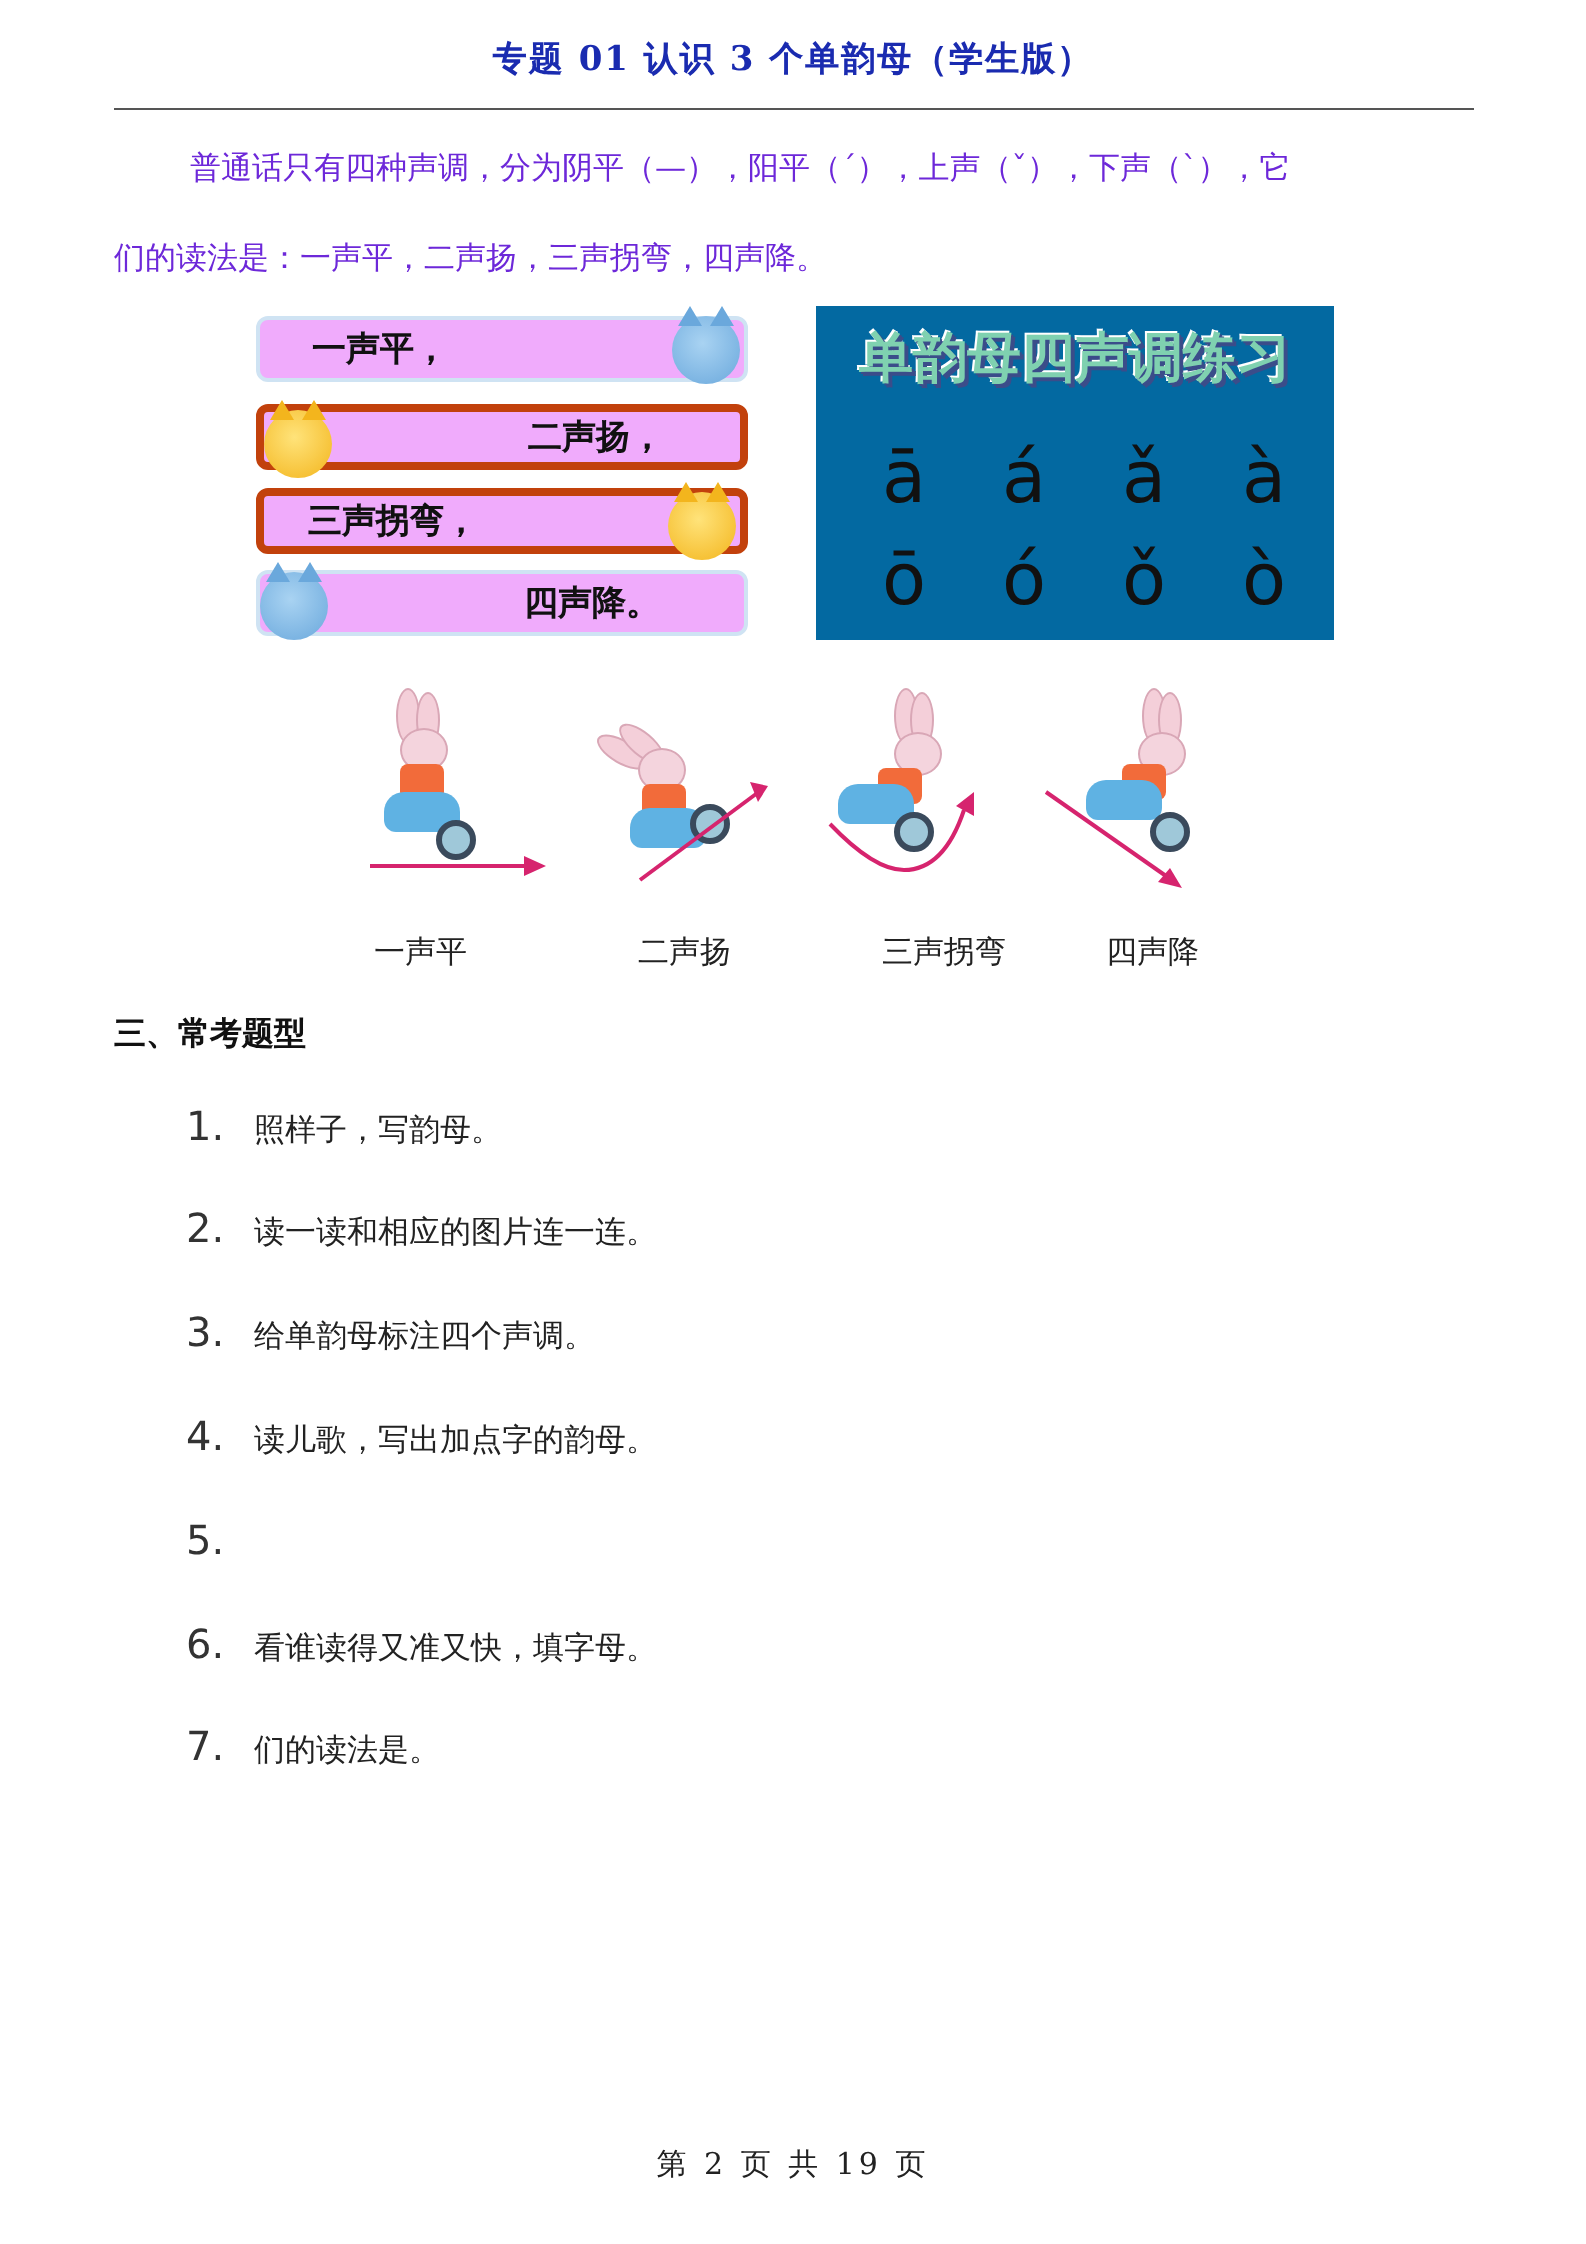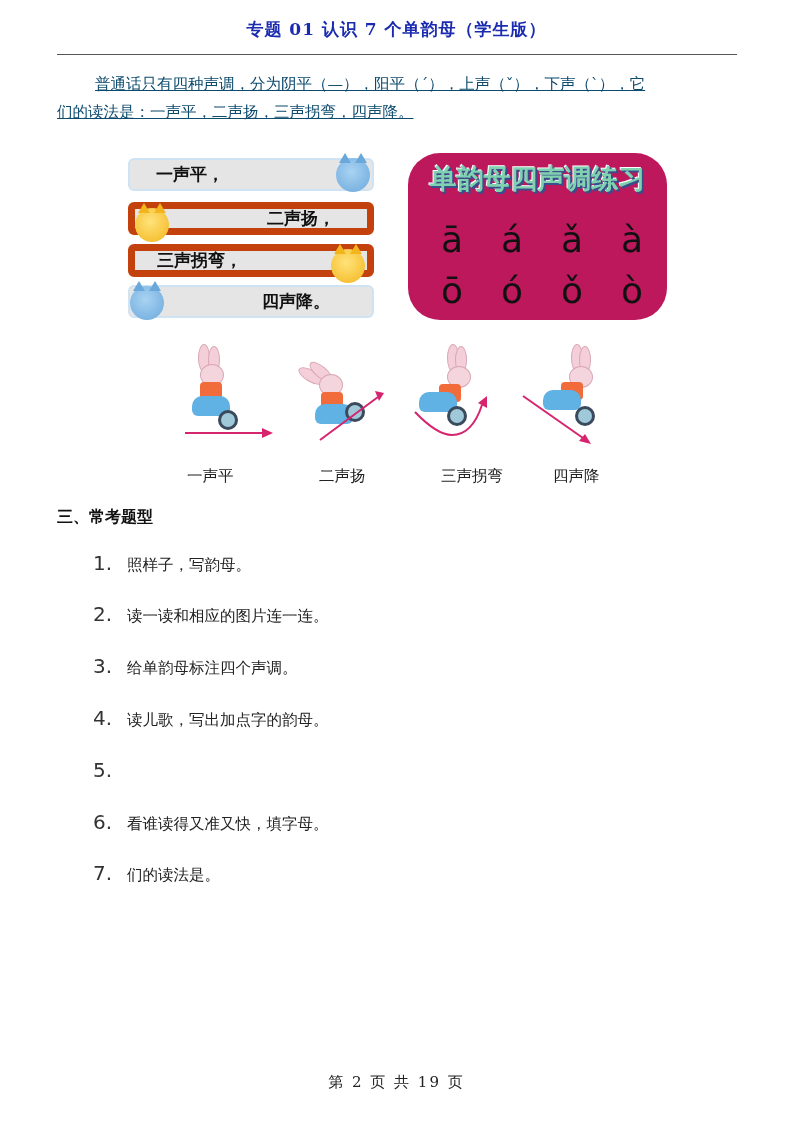--- a/index.html
+++ b/index.html
@@ -1,44 +1,44 @@
 <!DOCTYPE html>
 <html><head>
 <meta charset="utf-8">
 <style>
   html, body { margin: 0; padding: 0; background: #ffffff; }
   body { width: 793px; height: 1122px; position: relative; overflow: hidden;
          font-family: "DejaVu Serif", "Liberation Serif", serif; color: #222; }
   .header-title { position: absolute; top: 18px; left: 0; width: 793px; text-align: center;
                   font-size: 17px; font-weight: bold; color: #1a2bb0; letter-spacing: 1px; }
   .header-rule { position: absolute; top: 54px; left: 57px; width: 680px; height: 1px; background: #555; }
-  .para { position: absolute; left: 57px; width: 680px; font-size: 15.5px; line-height: 24px; color: #0c4a6e; text-decoration: underline; }
+  .para { position: absolute; left: 57px; width: 680px; font-size: 15.5px; line-height: 24px; color: #6d28d9; }
   .p1 { top: 72px; text-indent: 38px; }
-  .p2 { top: 100px; }
+  .p2 { top: 117px; }
 
   .panel-left { position: absolute; left: 128px; top: 156px; width: 248px; height: 166px; }
   .bar { position: absolute; left: 0; width: 246px; height: 33px; border-radius: 6px;
-         background: #e5e5e5; box-sizing: border-box; display: flex; align-items: center;
+         background: #f0abfc; box-sizing: border-box; display: flex; align-items: center;
          font-family: "DejaVu Sans", sans-serif; font-weight: bold; font-size: 17px; color: #111; }
   .bar.blue { border: 2px solid #cfe3f3; }
-  .bar.yellow { border: 7px solid #c2410c; }
+  .bar.yellow { border: 4px solid #c2410c; }
   .bar1 { top: 2px; } .bar2 { top: 46px; } .bar3 { top: 88px; } .bar4 { top: 129px; }
   .bar .txt { position: absolute; }
   .bar1 .txt { left: 26px; } .bar2 .txt { left: 132px; } .bar3 .txt { left: 22px; } .bar4 .txt { left: 132px; }
   .cat { position: absolute; width: 34px; height: 34px; border-radius: 50%; }
   .cat.blue { background: radial-gradient(circle at 45% 40%, #a9d3f2, #6aa8dc); }
   .cat.yellow { background: radial-gradient(circle at 45% 40%, #ffe37a, #f3b51d); }
   .cat::before, .cat::after { content: ""; position: absolute; top: -5px; width: 0; height: 0;
          border-left: 6px solid transparent; border-right: 6px solid transparent; border-bottom: 10px solid currentColor; }
   .cat.blue { color: #6aa8dc; } .cat.yellow { color: #f3b51d; }
   .cat::before { left: 3px; } .cat::after { right: 3px; }
   .bar1 .cat { right: 2px; top: -2px; } .bar2 .cat { left: 0px; top: -1px; }
   .bar3 .cat { right: 2px; top: -2px; } .bar4 .cat { left: 0px; top: -1px; }
 
-  .panel-right { position: absolute; left: 408px; top: 153px; width: 259px; height: 167px; background: #be185d; border-radius: 32px; }
+  .panel-right { position: absolute; left: 408px; top: 153px; width: 259px; height: 167px; background: #0369a1; }
   .pr-title { position: absolute; top: 8px; left: 0; width: 259px; text-align: center;
               font-family: "DejaVu Sans", sans-serif; font-weight: bold; font-size: 27px; letter-spacing: 0px;
               color: #7fd1b0; text-shadow: 1px 1px 0 #3b4d8a, 2px 2px 0 #3b4d8a, -1px -1px 0 #fff; }
   .pr-row { position: absolute; left: 14px; width: 240px; display: flex; justify-content: space-around;
             font-family: "DejaVu Sans", sans-serif; font-size: 36px; color: #111; }
   .pr-row1 { top: 66px; } .pr-row2 { top: 117px; }
 
   .tones { position: absolute; top: 340px; left: 175px; width: 440px; height: 110px; }
   .tone { position: absolute; top: 0; width: 110px; height: 110px; }
   .bunny { position: absolute; }
@@ -51,21 +51,21 @@
   .tone-label { position: absolute; top: 466px; font-size: 15.5px; color: #222; }
 
   .section-title { position: absolute; top: 507px; left: 57px; font-size: 16px; font-weight: bold; color: #111; }
   .q-item { position: absolute; left: 93px; font-size: 15.5px; color: #222; display: flex; align-items: baseline; }
   .q-num { font-family: "DejaVu Sans", sans-serif; font-size: 20px; color: #333; width: 34px; }
   .footer { position: absolute; top: 1073px; left: 0; width: 793px; text-align: center; font-size: 15px; color: #222; letter-spacing: 2px; }
 </style>
 </head>
 <body>
 
-<div class="header-title">专题 01  认识 7 个单韵母（学生版）</div>
+<div class="header-title">专题 01  认识 3 个单韵母（学生版）</div>
 <div class="header-rule"></div>
 
 <div class="para p1">普通话只有四种声调，分为阴平（—），阳平（ˊ），上声（ˇ），下声（ˋ），它</div>
 <div class="para p2">们的读法是：一声平，二声扬，三声拐弯，四声降。</div>
 
 <div class="panel-left">
   <div class="bar blue bar1">
     <span class="txt">一声平，</span>
     <span class="cat blue"></span>
   </div>

